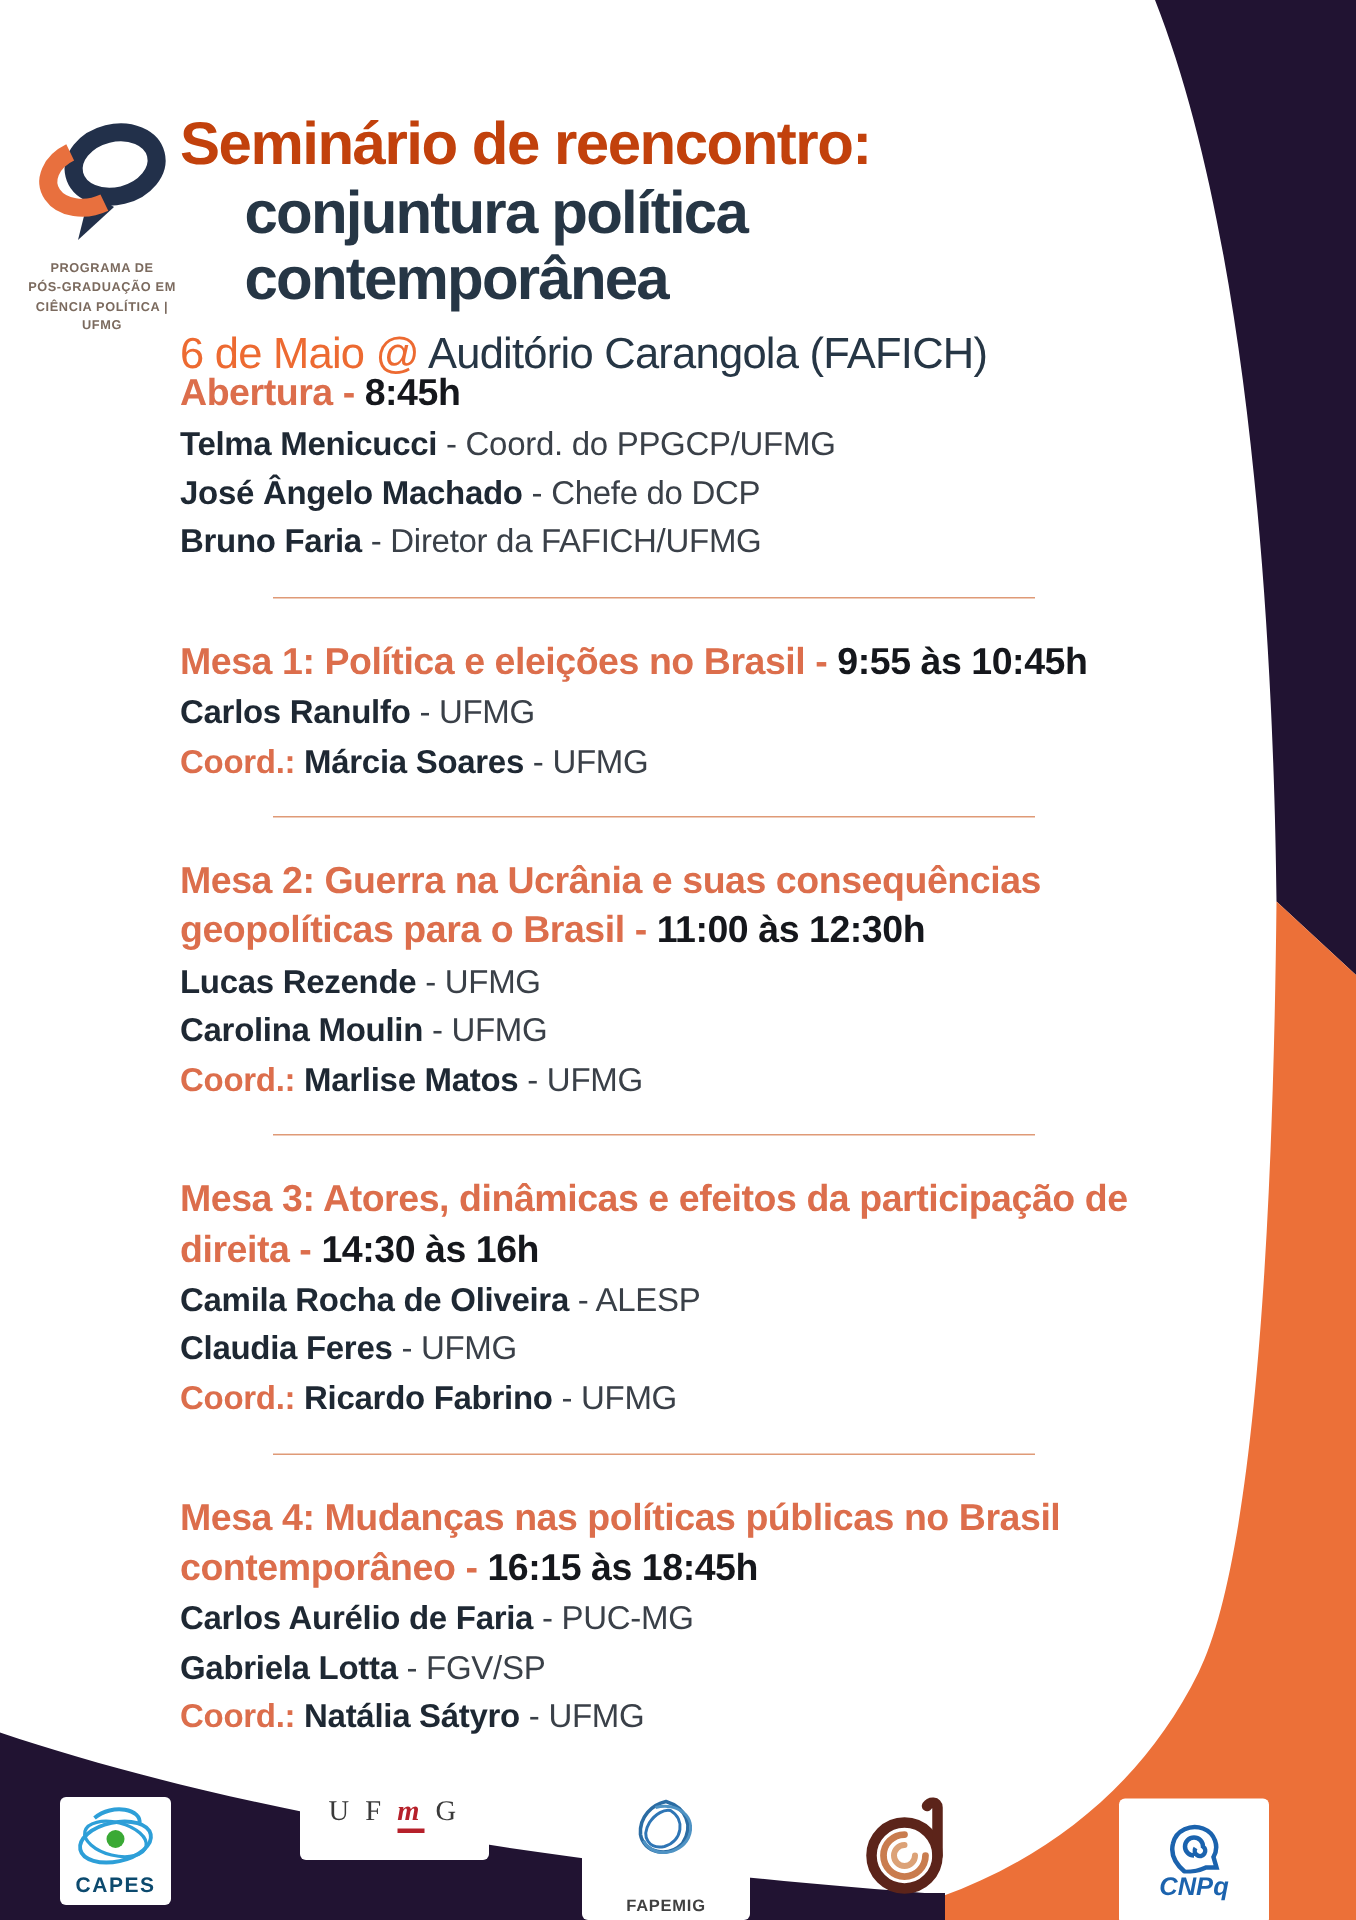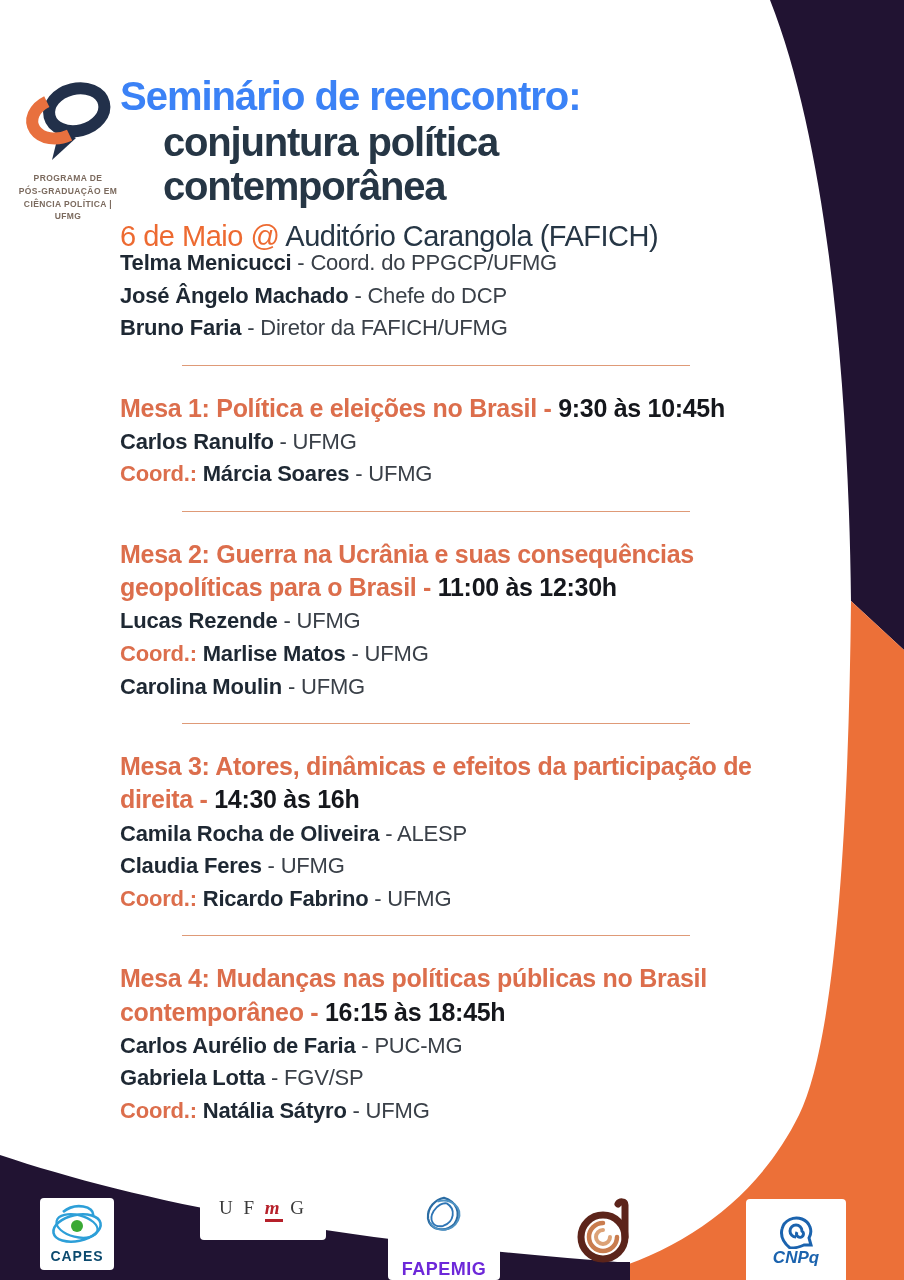--- a/index.html
+++ b/index.html
@@ -10,21 +10,21 @@
     -webkit-font-smoothing:antialiased;
   }
   
   #bg{position:absolute;inset:0;z-index:0;}
   
   .brand{position:absolute;left:14px;top:72px;width:108px;z-index:2;text-align:center;}
   .brand svg{display:block;margin:0 auto;}
   .brand-lines{margin-top:4px;font-size:8.5px;letter-spacing:.4px;color:#7b6a5e;line-height:1.5;font-weight:bold;}
   
   .header{position:absolute;left:120px;top:74px;width:660px;z-index:2;}
-  .title1{font-size:40px;font-weight:bold;letter-spacing:-1px;color:#3b82f6;line-height:1.1;}
+  .title1{font-size:40px;font-weight:bold;letter-spacing:-1px;color:#c2410c;line-height:1.1;}
   .title2{font-size:40px;font-weight:bold;letter-spacing:-1.2px;color:#263645;line-height:1.1;margin-top:2px;margin-left:43px;}
   .subtitle{font-size:29px;letter-spacing:-.5px;margin-top:12px;color:#263645;}
   .subtitle .date{color:#ED6A31;}
   
   .content{position:absolute;left:120px;top:246px;width:645px;z-index:2;}
   .section{margin:0;}
   .sec-heading{font-size:25px;font-weight:bold;line-height:1.33;letter-spacing:-.3px;color:#DC6E4C;}
   .sec-heading .sec-time{color:#15171c;}
   .items{margin-top:1px;}
   .item{font-size:22px;line-height:1.48;letter-spacing:-.2px;color:#3A4048;}
@@ -33,21 +33,21 @@
   .divider{border:0;border-top:1.5px solid #DF9A77;width:508px;margin:20px 0 26px 62px;}
   
   .footer{position:absolute;inset:0;z-index:3;}
   .logo-card{position:absolute;background:#ffffff;border-radius:4px;display:flex;flex-direction:column;align-items:center;justify-content:center;}
   .capes-card{left:40px;top:1198px;width:74px;height:72px;}
   .capes-label{font-size:14px;font-weight:bold;letter-spacing:1px;color:#0c4a6e;margin-top:-2px;}
   .ufmg-card{left:200px;top:1176px;width:126px;height:64px;}
   .ufmg-text{font-family:"Liberation Serif", serif;font-size:19px;letter-spacing:3px;color:#3a3a3a;}
   .ufmg-m{color:#B6202A;font-style:italic;font-weight:bold;border-bottom:3px solid #B6202A;padding-bottom:1px;}
   .fapemig-card{left:388px;top:1194px;width:112px;height:86px;}
-  .fapemig-label{font-size:18px;font-weight:bold;letter-spacing:.5px;color:#6d28d9;margin-top:18px;}
+  .fapemig-label{font-size:11px;font-weight:bold;letter-spacing:.5px;color:#404040;margin-top:18px;}
   .dcp-card{left:574px;top:1196px;width:70px;height:70px;background:transparent;}
   .cnpq-card{left:746px;top:1199px;width:100px;height:84px;}
   .cnpq-label{font-size:17px;font-weight:bold;font-style:italic;color:#1B63AE;letter-spacing:0;margin-top:-1px;}
 </style>
 </head>
 <body>
 
 <svg id="bg" width="904" height="1280" viewBox="0 0 904 1280" aria-hidden="true">
   <path d="M770,0 H904 V650 L851,601 C849,420 833,160 770,0 Z" fill="#211332"></path>
   <path d="M851,601 L904,650 V1280 H573 C668,1260 753,1208 799,1115 C838,1036 849,800 851,601 Z" fill="#EC7038"></path>
@@ -73,41 +73,42 @@
 </div>
 
 <div class="header">
   <div class="title1">Seminário de reencontro:</div>
   <div class="title2">conjuntura política contemporânea</div>
   <div class="subtitle"><span class="date">6 de Maio @</span><span> Auditório Carangola (FAFICH)</span></div>
 </div>
 
 <div class="content" id="sections-root">
     <div class="section">
+      <div class="sec-heading"><span>Abertura - </span><span class="sec-time">8:45h</span></div>
       <div class="items">
         <div class="item"><span class="name">Telma Menicucci</span><span class="role"> - Coord. do PPGCP/UFMG</span></div>
         <div class="item"><span class="name">José Ângelo Machado</span><span class="role"> - Chefe do DCP</span></div>
         <div class="item"><span class="name">Bruno Faria</span><span class="role"> - Diretor da FAFICH/UFMG</span></div>
       </div>
     </div>
     <hr class="divider">
     <div class="section">
-      <div class="sec-heading"><span>Mesa 1: Política e eleições no Brasil - </span><span class="sec-time">9:30 às 10:45h</span></div>
+      <div class="sec-heading"><span>Mesa 1: Política e eleições no Brasil - </span><span class="sec-time">9:55 às 10:45h</span></div>
       <div class="items">
         <div class="item"><span class="name">Carlos Ranulfo</span><span class="role"> - UFMG</span></div>
         <div class="item"><span class="coord-prefix">Coord.: </span><span class="name">Márcia Soares</span><span class="role"> - UFMG</span></div>
       </div>
     </div>
     <hr class="divider">
     <div class="section">
       <div class="sec-heading"><span>Mesa 2: Guerra na Ucrânia e suas consequências geopolíticas para o Brasil - </span><span class="sec-time">11:00 às 12:30h</span></div>
       <div class="items">
         <div class="item"><span class="name">Lucas Rezende</span><span class="role"> - UFMG</span></div>
+        <div class="item"><span class="name">Carolina Moulin</span><span class="role"> - UFMG</span></div>
         <div class="item"><span class="coord-prefix">Coord.: </span><span class="name">Marlise Matos</span><span class="role"> - UFMG</span></div>
-        <div class="item"><span class="name">Carolina Moulin</span><span class="role"> - UFMG</span></div>
       </div>
     </div>
     <hr class="divider">
     <div class="section">
       <div class="sec-heading"><span>Mesa 3: Atores, dinâmicas e efeitos da participação de direita - </span><span class="sec-time">14:30 às 16h</span></div>
       <div class="items">
         <div class="item"><span class="name">Camila Rocha de Oliveira</span><span class="role"> - ALESP</span></div>
         <div class="item"><span class="name">Claudia Feres</span><span class="role"> - UFMG</span></div>
         <div class="item"><span class="coord-prefix">Coord.: </span><span class="name">Ricardo Fabrino</span><span class="role"> - UFMG</span></div>
       </div>

